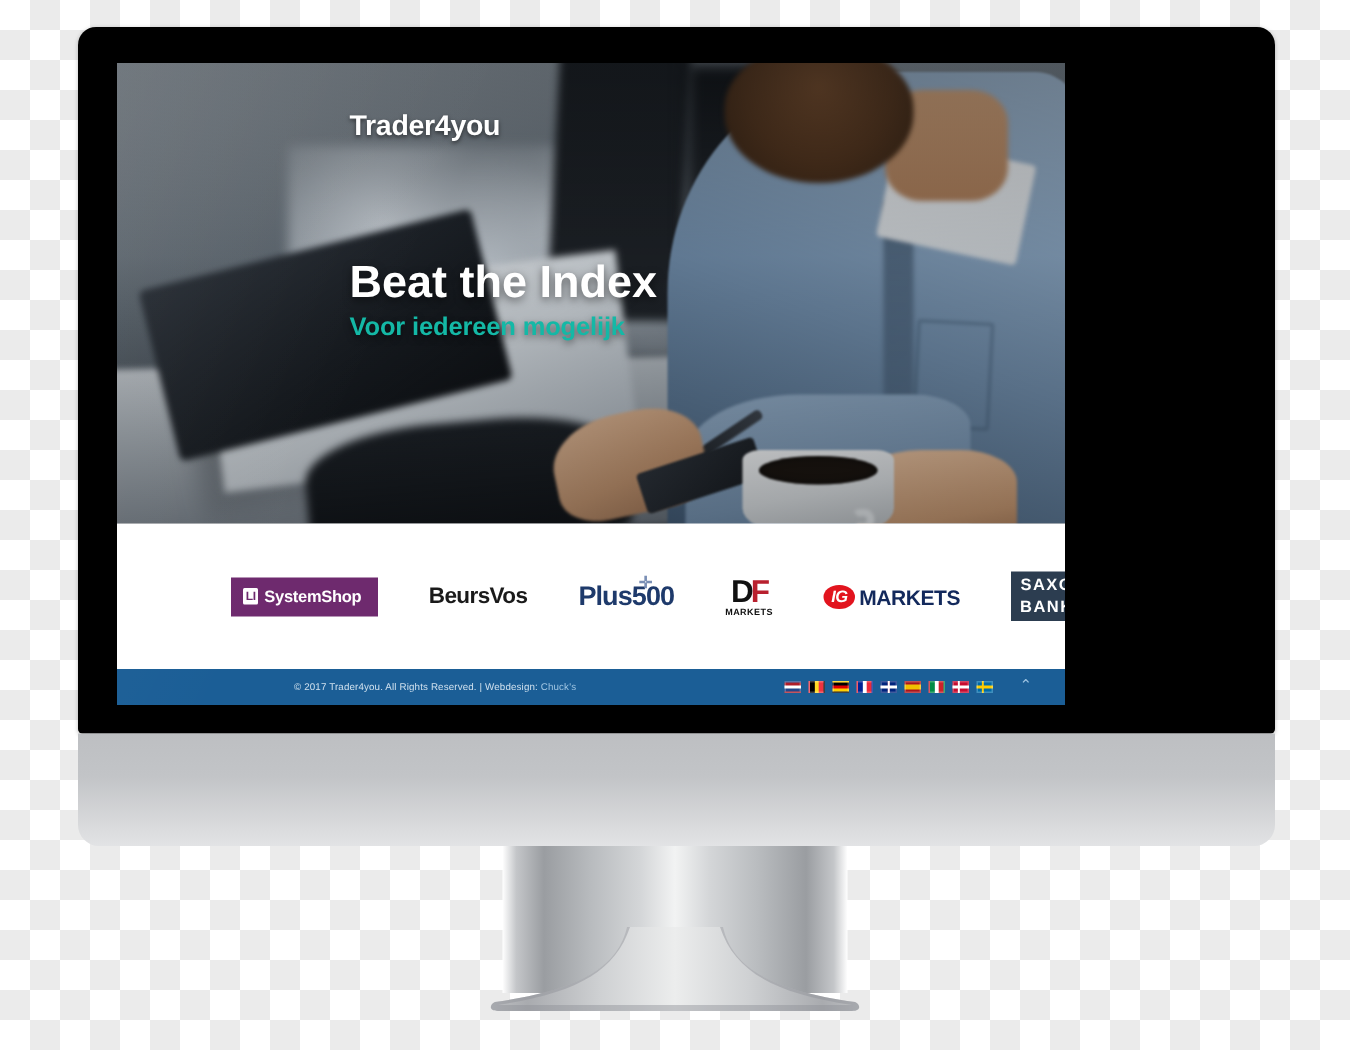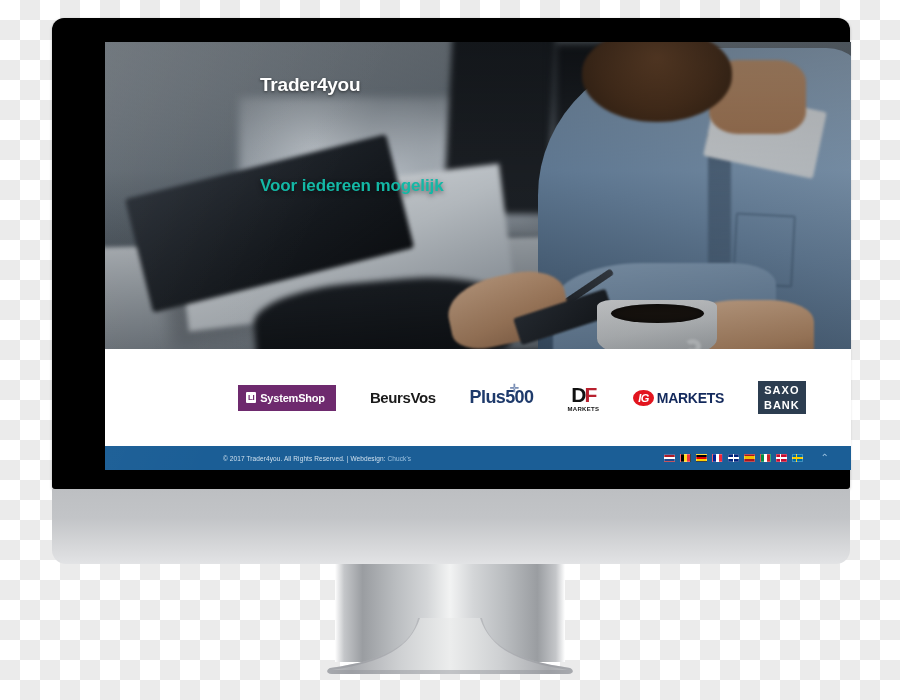--- a/index.html
+++ b/index.html
@@ -37,25 +37,24 @@
     top: 489px;
     width: 798px;
     height: 75px;
     background: linear-gradient(180deg, #bdbfc2 0%, #c2c4c7 38%, #d7d8da 78%, #e2e3e5 100%);
     border-radius: 0 0 14px 14px;
   }
   #monitor-screen {
     position: absolute;
     left: 26px;
     top: 24px;
-    width: 746px;
+    width: 632px;
     height: 428px;
     overflow: hidden;
     background: #121417;
-    margin-left: 27px;
   }
 
   
   #hero {
     position: relative;
     width: 100%;
     height: 307px;
     overflow: hidden;
     background: #2b3138;
   }
@@ -519,20 +518,21 @@
         <div class="hand-right"></div>
         <div class="cup">
           <div class="cup-handle"></div>
         </div>
         <div class="hero-tint"></div>
       </div>
 
       <div id="site-logo">Trader4you</div>
 
       <div id="hero-copy">
+        <div id="hero-headline">Beat the Index</div>
         <div id="hero-subheadline">Voor iedereen mogelijk</div>
       </div>
     </div>
 
     <div id="partners">
 
       <div class="partner">
         <div class="logo-systemshop">
           <span class="ss-mark">LI</span>
           <span>SystemShop</span>

